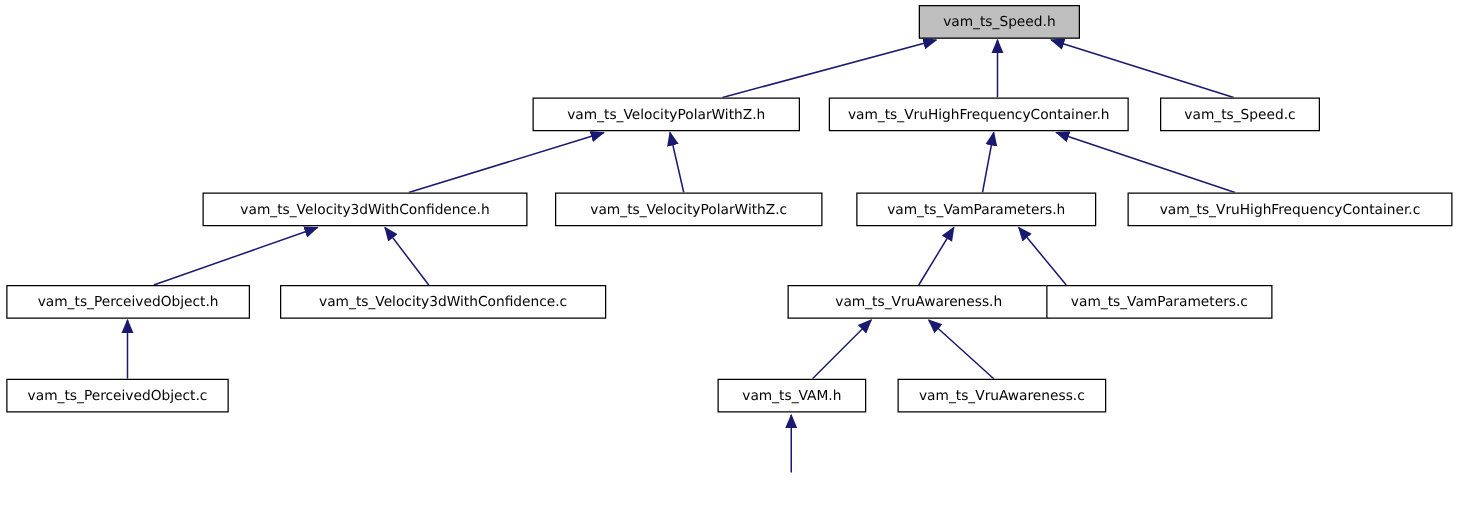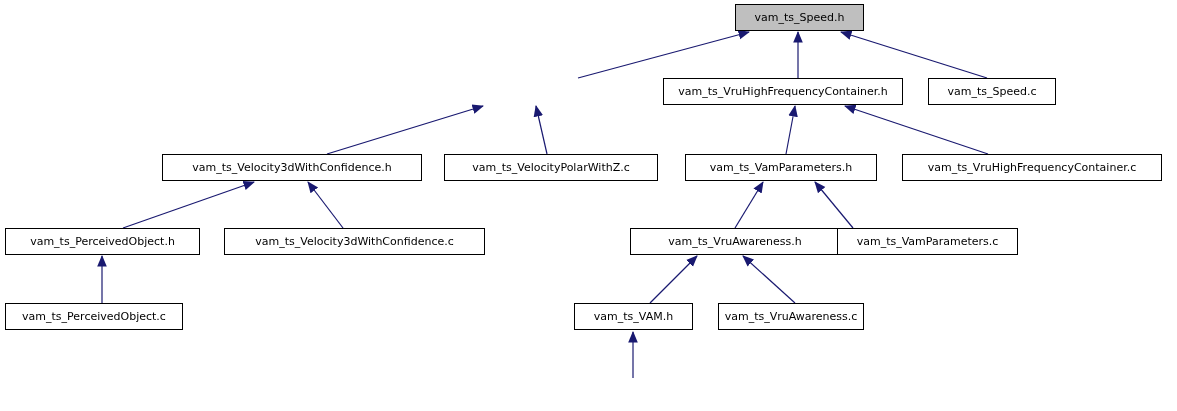--- a/index.html
+++ b/index.html
@@ -63,31 +63,32 @@
     <line class="edge" x1="735" y1="228" x2="763" y2="182" marker-end="url(#ah)"></line>
     <line class="edge" x1="853" y1="228" x2="815" y2="182" marker-end="url(#ah)"></line>
     <line class="edge" x1="102" y1="303" x2="102" y2="256" marker-end="url(#ah)"></line>
     <line class="edge" x1="650" y1="303" x2="697" y2="256" marker-end="url(#ah)"></line>
     <line class="edge" x1="795" y1="303" x2="743" y2="256" marker-end="url(#ah)"></line>
     <line class="edge" x1="633" y1="378" x2="633" y2="332" marker-end="url(#ah)"></line>
   </svg>
 
   <div class="node highlight" style="left:735px;top:4px;width:129px">vam_ts_Speed.h</div>
 
+  <div class="node" style="left:426px;top:78px;width:214px">vam_ts_VelocityPolarWithZ.h</div>
   <div class="node" style="left:663px;top:78px;width:240px">vam_ts_VruHighFrequencyContainer.h</div>
   <div class="node" style="left:928px;top:78px;width:128px">vam_ts_Speed.c</div>
 
   <div class="node" style="left:162px;top:154px;width:260px">vam_ts_Velocity3dWithConfidence.h</div>
   <div class="node" style="left:685px;top:154px;width:192px">vam_ts_VamParameters.h</div>
   <div class="node" style="left:444px;top:154px;width:214px">vam_ts_VelocityPolarWithZ.c</div>
   <div class="node" style="left:902px;top:154px;width:260px">vam_ts_VruHighFrequencyContainer.c</div>
 
   <div class="node" style="left:5px;top:228px;width:195px">vam_ts_PerceivedObject.h</div>
   <div class="node" style="left:224px;top:228px;width:261px">vam_ts_Velocity3dWithConfidence.c</div>
   <div class="node" style="left:630px;top:228px;width:210px">vam_ts_VruAwareness.h</div>
   <div class="node" style="left:837px;top:228px;width:181px">vam_ts_VamParameters.c</div>
 
   <div class="node" style="left:5px;top:303px;width:178px">vam_ts_PerceivedObject.c</div>
   <div class="node" style="left:574px;top:303px;width:119px">vam_ts_VAM.h</div>
-  <div class="node" style="left:718px;top:303px;width:146px">vam_ts_VruAwareness.c</div>
+  <div class="node" style="left:718px;top:303px;width:167px">vam_ts_VruAwareness.c</div>
 
 
 </div>
 
 </body></html>

